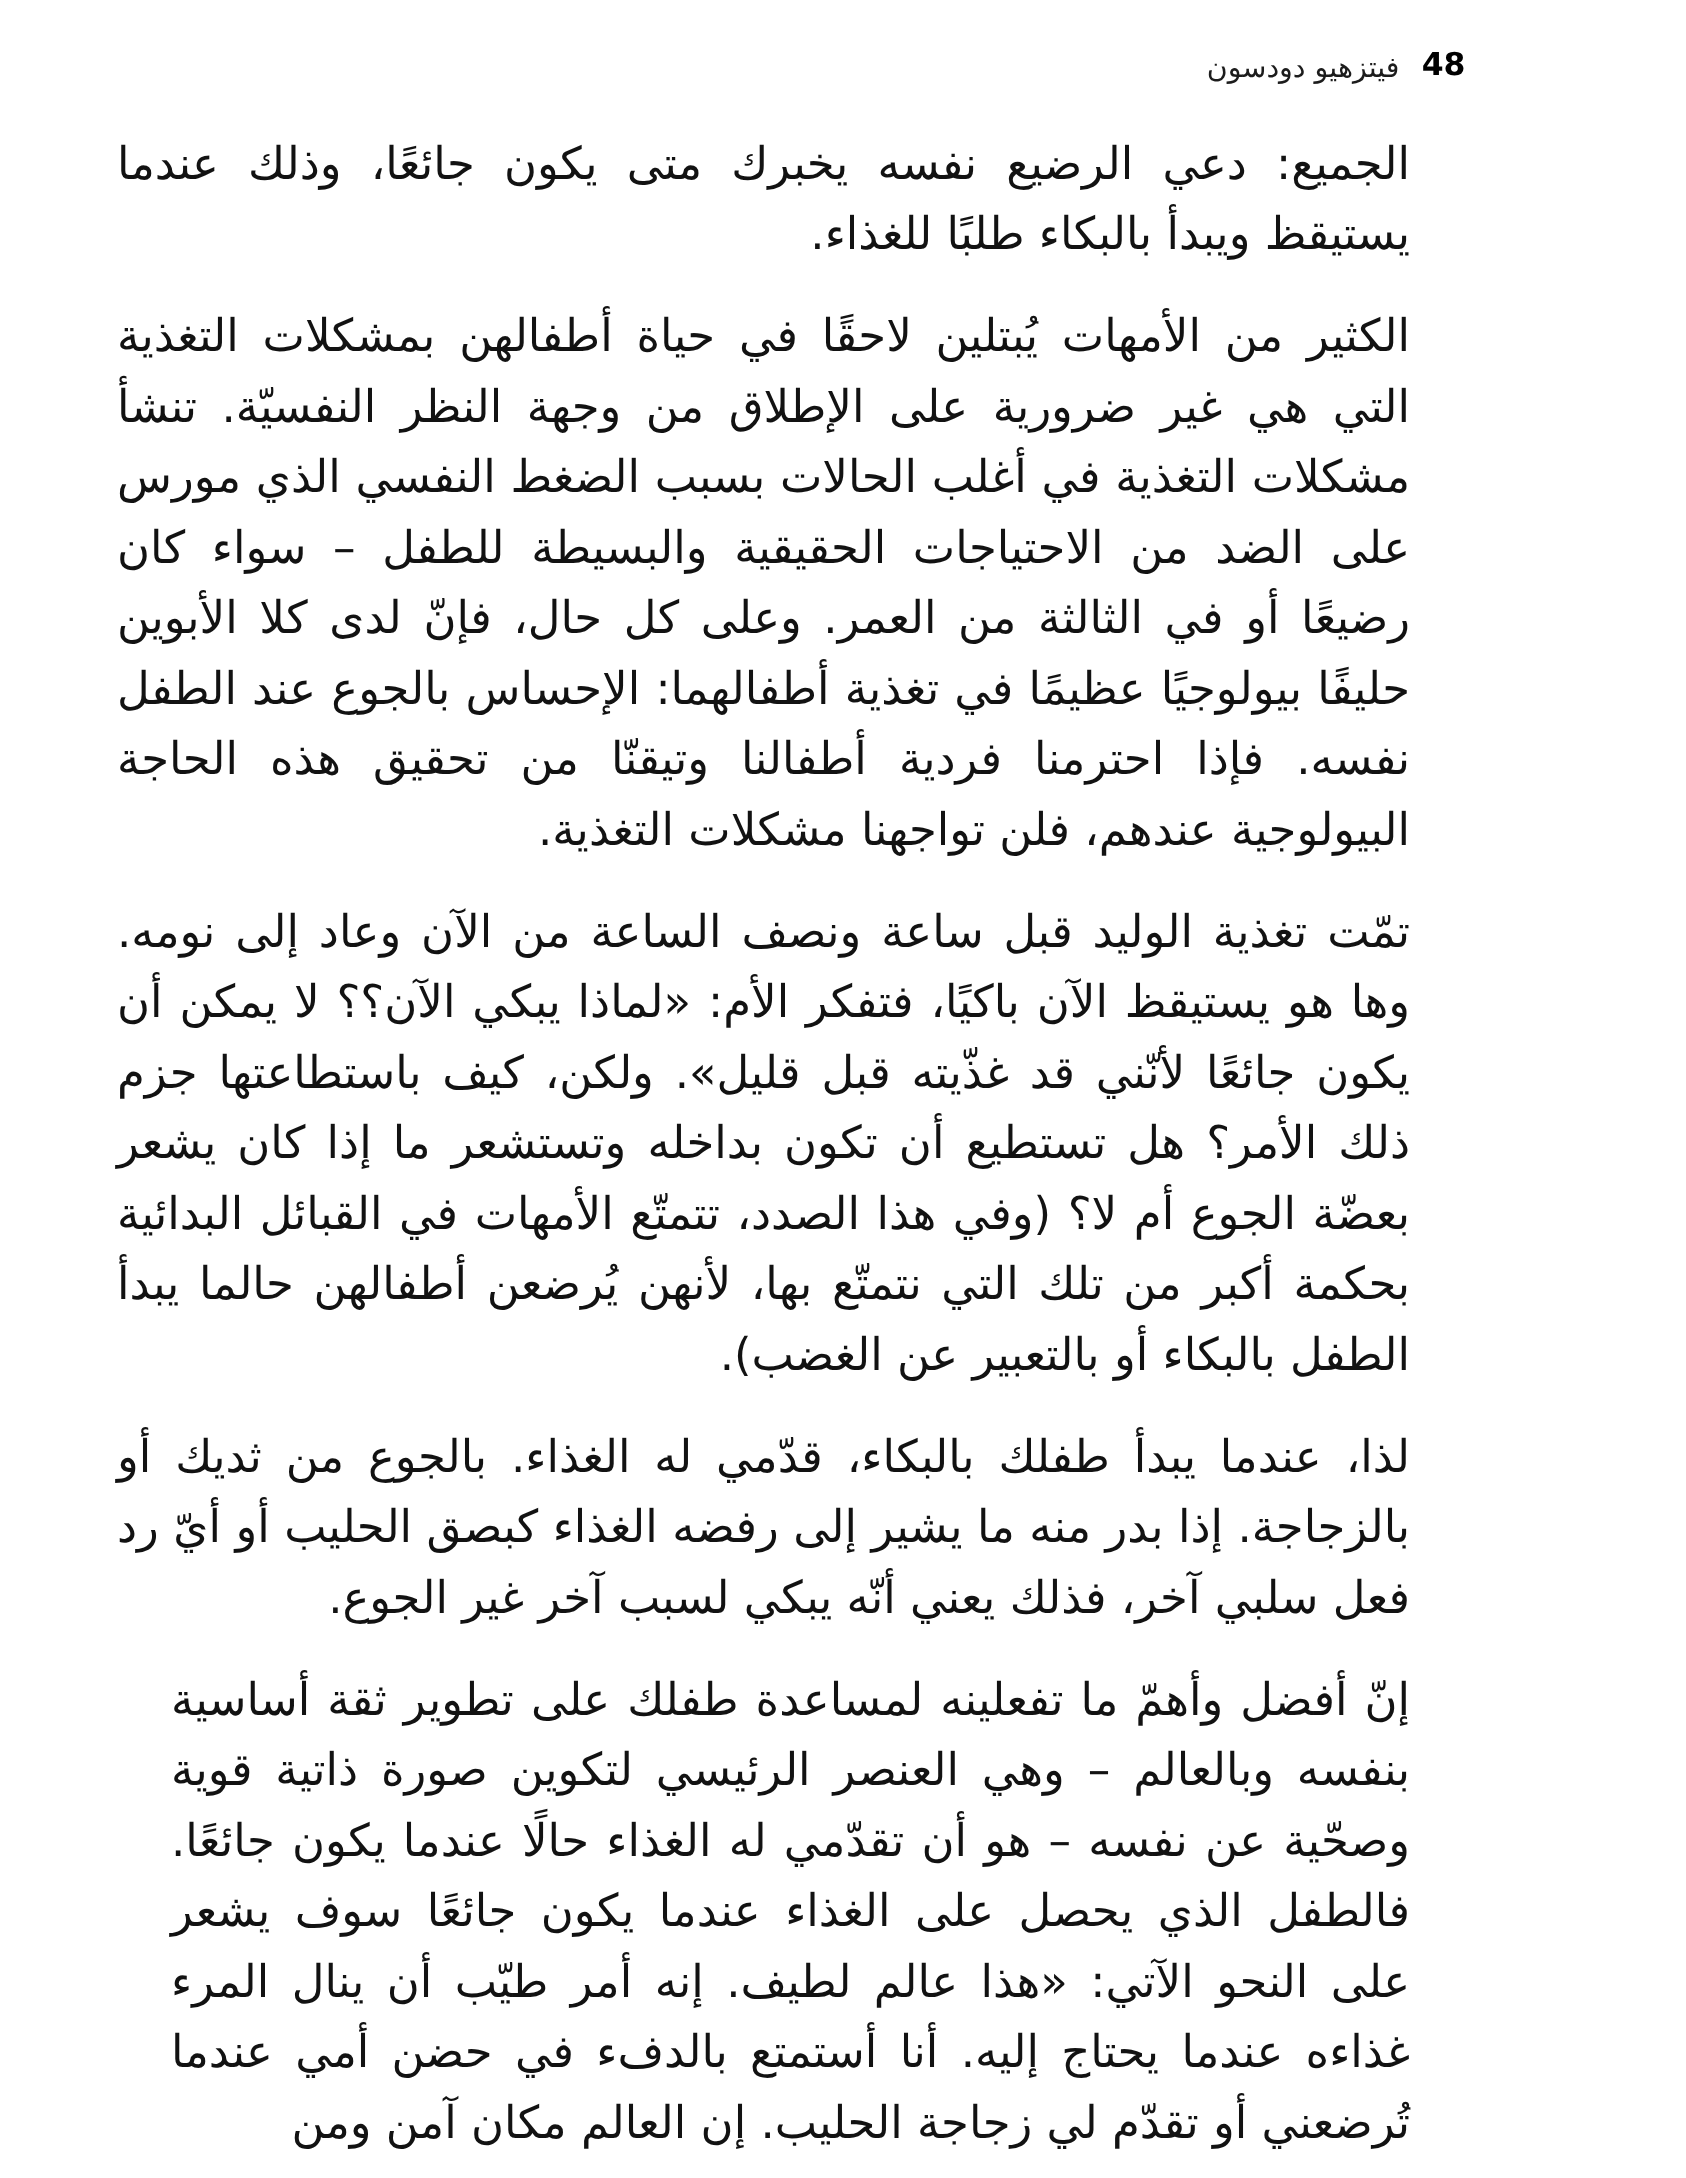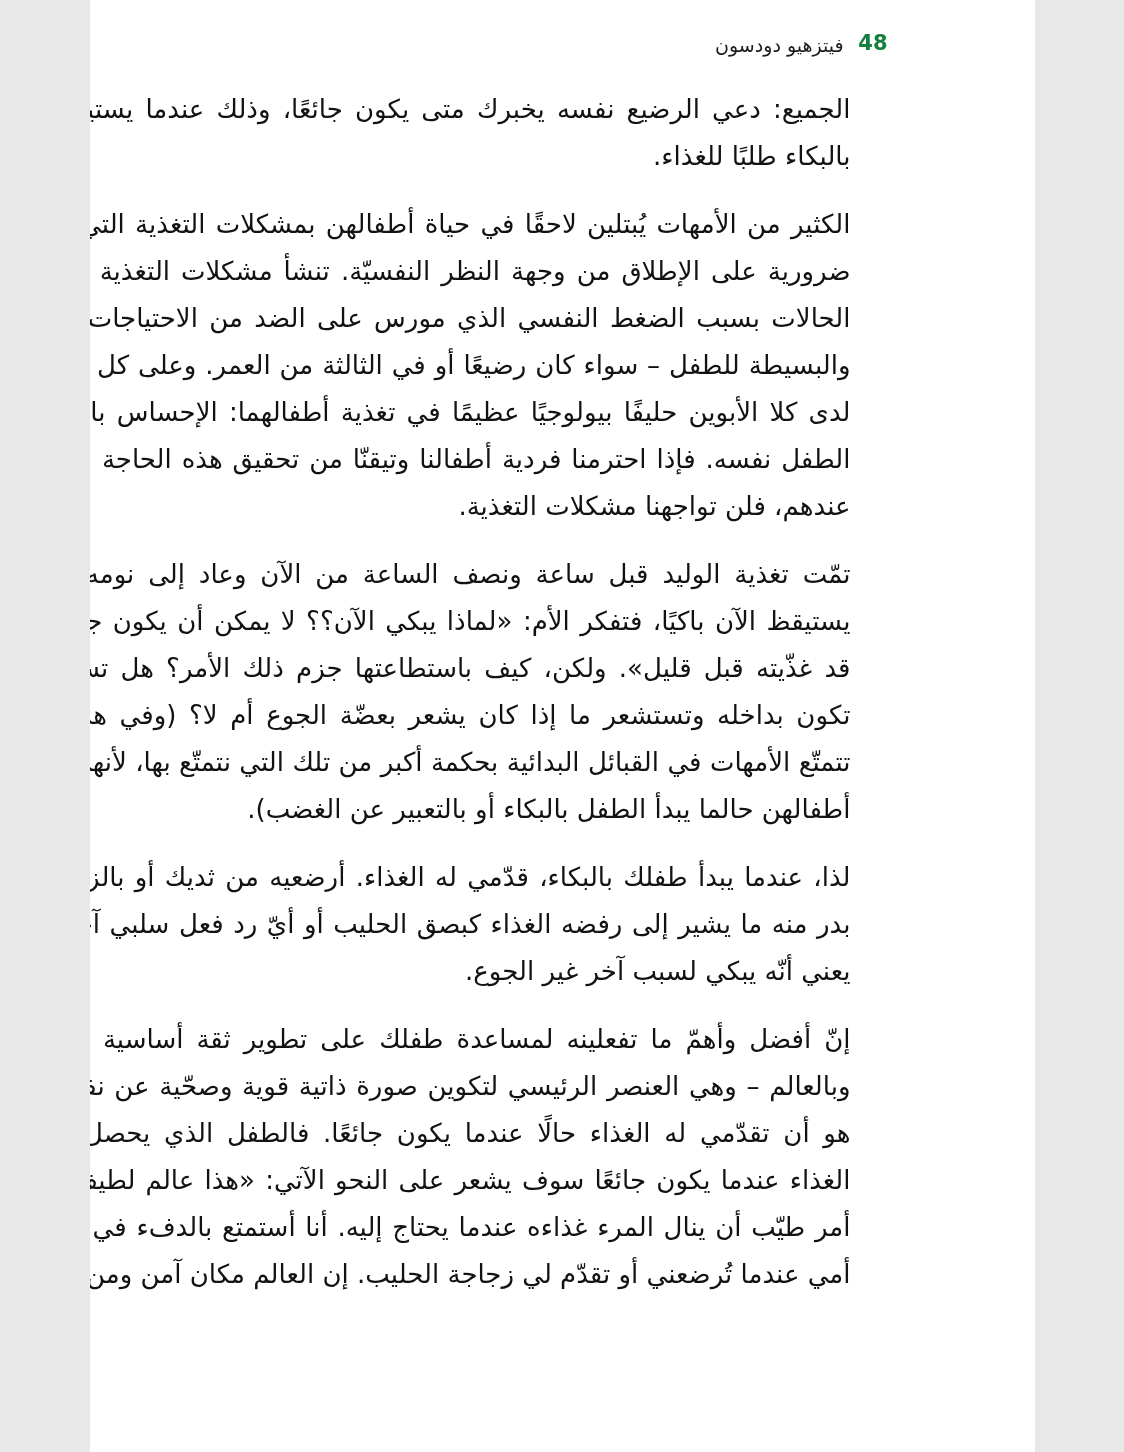--- a/index.html
+++ b/index.html
@@ -2,21 +2,21 @@
 <html lang="ar" dir="rtl"><head>
 <meta charset="utf-8">
 <style>
   html, body {
     margin: 0;
     padding: 0;
     background: #e8e8e8;
   }
   .page {
     position: relative;
-    width: 945px;
+    width: 1124px;
     height: 1452px;
     margin: 0 auto;
     background: #ffffff;
     color: #141414;
     font-family: "DejaVu Sans", sans-serif;
     overflow: hidden;
   }
   .running-head {
     position: absolute;
     top: 34px;
@@ -26,32 +26,32 @@
     color: #1c1c1c;
     direction: rtl;
     white-space: nowrap;
   }
   .page-number {
     position: absolute;
     top: 31px;
     right: 147px;
     font-size: 21px;
     font-weight: 700;
-    color: #15803d;
+    color: #000000;
     direction: ltr;
   }
   .page-body {
     position: absolute;
     top: 86px;
     right: 184px;
     width: 862px;
     direction: rtl;
     text-align: justify;
     text-justify: inter-word;
-    font-size: 26px;
+    font-size: 30px;
     line-height: 47px;
     color: #121212;
   }
   .page-body p {
     margin: 0 0 21px 0;
     padding: 0;
   }
   .page-body p:last-child {
     margin-bottom: 0;
     margin-left: 36px;
@@ -63,17 +63,17 @@
 <div class="page">
 
   <span class="running-head">فيتزهيو دودسون</span>
 
   <span class="page-number">48</span>
 
   <div class="page-body">
       <p>الجميع: دعي الرضيع نفسه يخبرك متى يكون جائعًا، وذلك عندما يستيقظ ويبدأ بالبكاء طلبًا للغذاء.</p>
       <p>الكثير من الأمهات يُبتلين لاحقًا في حياة أطفالهن بمشكلات التغذية التي هي غير ضرورية على الإطلاق من وجهة النظر النفسيّة. تنشأ مشكلات التغذية في أغلب الحالات بسبب الضغط النفسي الذي مورس على الضد من الاحتياجات الحقيقية والبسيطة للطفل – سواء كان رضيعًا أو في الثالثة من العمر. وعلى كل حال، فإنّ لدى كلا الأبوين حليفًا بيولوجيًا عظيمًا في تغذية أطفالهما: الإحساس بالجوع عند الطفل نفسه. فإذا احترمنا فردية أطفالنا وتيقنّا من تحقيق هذه الحاجة البيولوجية عندهم، فلن تواجهنا مشكلات التغذية.</p>
       <p>تمّت تغذية الوليد قبل ساعة ونصف الساعة من الآن وعاد إلى نومه. وها هو يستيقظ الآن باكيًا، فتفكر الأم: «لماذا يبكي الآن؟؟ لا يمكن أن يكون جائعًا لأنّني قد غذّيته قبل قليل». ولكن، كيف باستطاعتها جزم ذلك الأمر؟ هل تستطيع أن تكون بداخله وتستشعر ما إذا كان يشعر بعضّة الجوع أم لا؟ (وفي هذا الصدد، تتمتّع الأمهات في القبائل البدائية بحكمة أكبر من تلك التي نتمتّع بها، لأنهن يُرضعن أطفالهن حالما يبدأ الطفل بالبكاء أو بالتعبير عن الغضب).</p>
-      <p>لذا، عندما يبدأ طفلك بالبكاء، قدّمي له الغذاء. أرضعيه من ثديك أو بالزجاجة. إذا بدر منه ما يشير إلى رفضه الغذاء كبصق الحليب أو أيّ رد فعل سلبي آخر، فذلك يعني أنّه يبكي لسبب آخر غير الجوع.</p>
+      <p>لذا، عندما يبدأ طفلك بالبكاء، قدّمي له الغذاء. بالجوع من ثديك أو بالزجاجة. إذا بدر منه ما يشير إلى رفضه الغذاء كبصق الحليب أو أيّ رد فعل سلبي آخر، فذلك يعني أنّه يبكي لسبب آخر غير الجوع.</p>
       <p>إنّ أفضل وأهمّ ما تفعلينه لمساعدة طفلك على تطوير ثقة أساسية بنفسه وبالعالم – وهي العنصر الرئيسي لتكوين صورة ذاتية قوية وصحّية عن نفسه – هو أن تقدّمي له الغذاء حالًا عندما يكون جائعًا. فالطفل الذي يحصل على الغذاء عندما يكون جائعًا سوف يشعر على النحو الآتي: «هذا عالم لطيف. إنه أمر طيّب أن ينال المرء غذاءه عندما يحتاج إليه. أنا أستمتع بالدفء في حضن أمي عندما تُرضعني أو تقدّم لي زجاجة الحليب. إن العالم مكان آمن ومن</p>
     </div>
 
 </div>
 
 </body></html>

